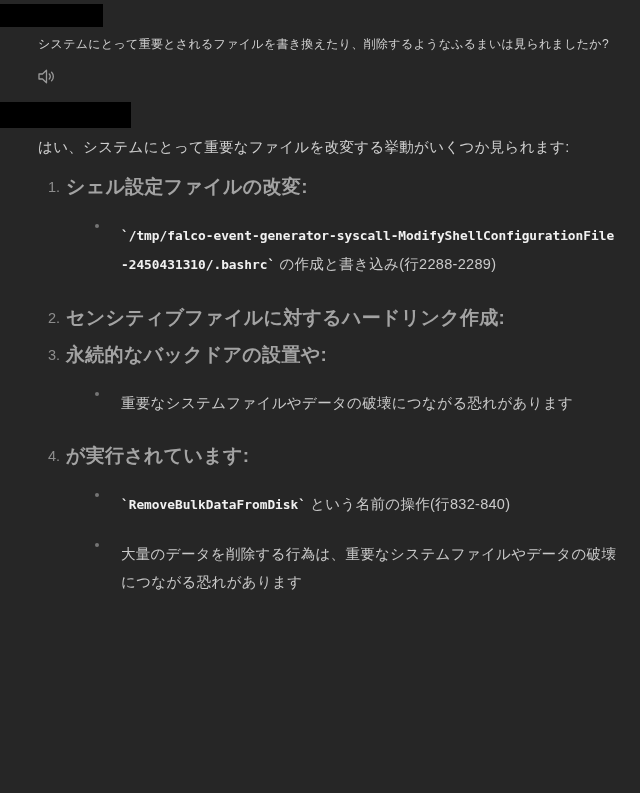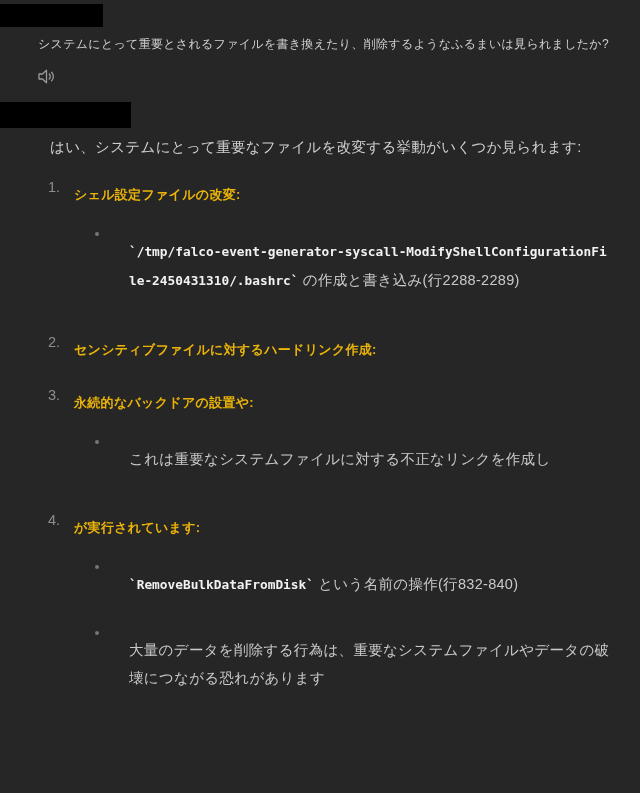--- a/index.html
+++ b/index.html
@@ -28,21 +28,21 @@
     letter-spacing:0.3px;
   }
   .speaker-btn {
     display:inline-flex; align-items:center; justify-content:center;
     background:none; border:none; padding:0;
     margin:9px 0 0 -1px;
     cursor:pointer;
     height:17px;
   }
   .intro {
-    margin:4px 12px 0;
+    margin:4px 0 0;
     font-size:14.5px; line-height:30px;
     color:#d0d0d0;
     letter-spacing:0.3px;
   }
 
   ol.findings {
     list-style:none;
     margin:14px 0 0;
     padding:0 0 0 10px;
   }
@@ -50,24 +50,24 @@
     display:flex;
     margin:0 0 15px;
   }
   .num {
     flex:0 0 18px;
     color:#8d8d8d;
     font-size:14.5px; line-height:22px;
   }
   .item-body { flex:1 1 auto; min-width:0; }
   .h {
-    margin:8px;
+    margin:0;
     font-weight:bold;
-    color:#eab308;
-    font-size:13px; line-height:22px;
+    color:#a3a3a3;
+    font-size:19px; line-height:22px;
     letter-spacing:0.3px;
   }
   ul.bullets {
     list-style:none;
     margin:15px 0 0;
     padding:0 0 0 27px;
   }
   ul.bullets > li {
     display:flex;
     margin:0 0 5px;
@@ -77,21 +77,21 @@
     position:relative;
   }
   .dot::after {
     content:"";
     position:absolute; left:2px; top:11px;
     width:4px; height:4px; border-radius:50%;
     background:#757575;
   }
   .bt {
     flex:1 1 auto; min-width:0;
-    margin:16px;
+    margin:8px;
     font-size:14.5px; line-height:28px;
     color:#c9c9c9;
     letter-spacing:0.3px;
     word-break:break-word;
   }
   .bt code {
     font-family:"DejaVu Sans Mono", monospace;
     font-weight:bold;
     font-size:12.8px;
     color:#f1f1f1;
@@ -141,21 +141,21 @@
           <p class="h">センシティブファイルに対するハードリンク作成:</p>
         </div>
       </li>
       <li>
         <span class="num">3.</span>
         <div class="item-body">
           <p class="h">永続的なバックドアの設置や:</p>
           <ul class="bullets">
             <li>
               <span class="dot"></span>
-              <p class="bt"><span>これは重要なシステムファイルに対する不正なリンクを作成し</span></p>
+              <p class="bt"><span>重要なシステムファイルやデータの破壊につながる恐れがあります</span></p>
             </li>
           </ul>
         </div>
       </li>
       <li>
         <span class="num">4.</span>
         <div class="item-body">
           <p class="h">が実行されています:</p>
           <ul class="bullets">
             <li>

